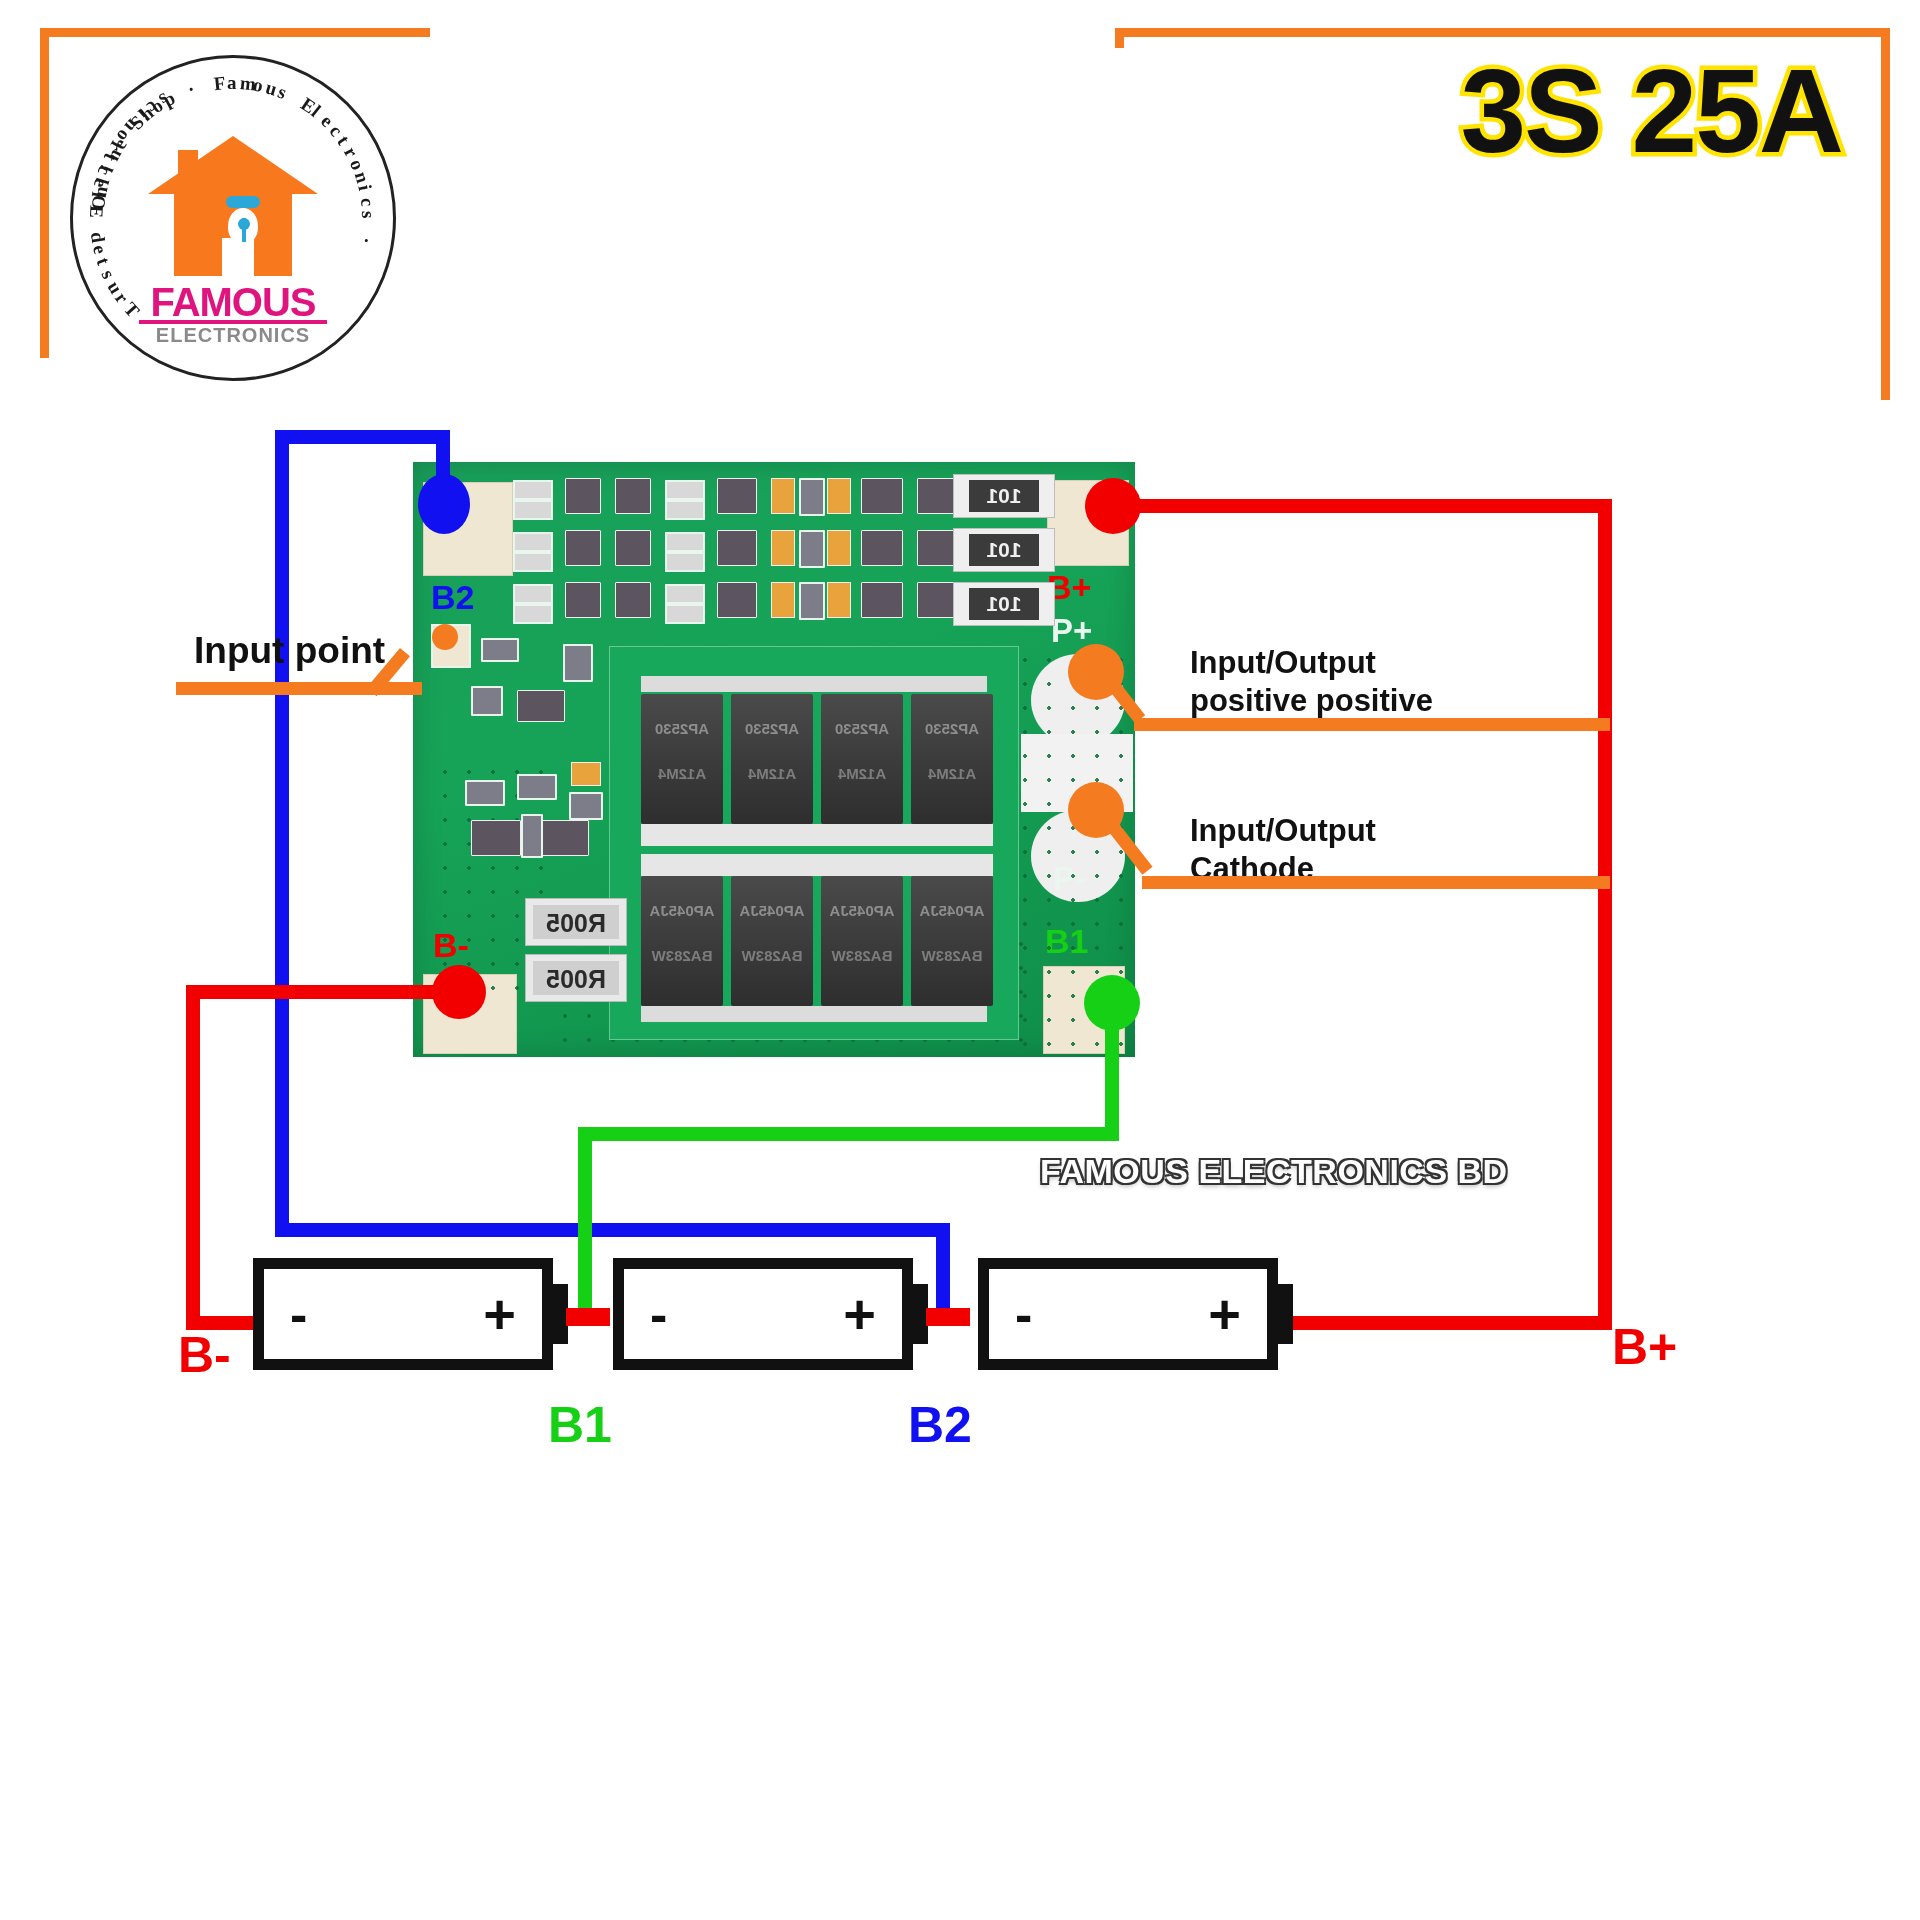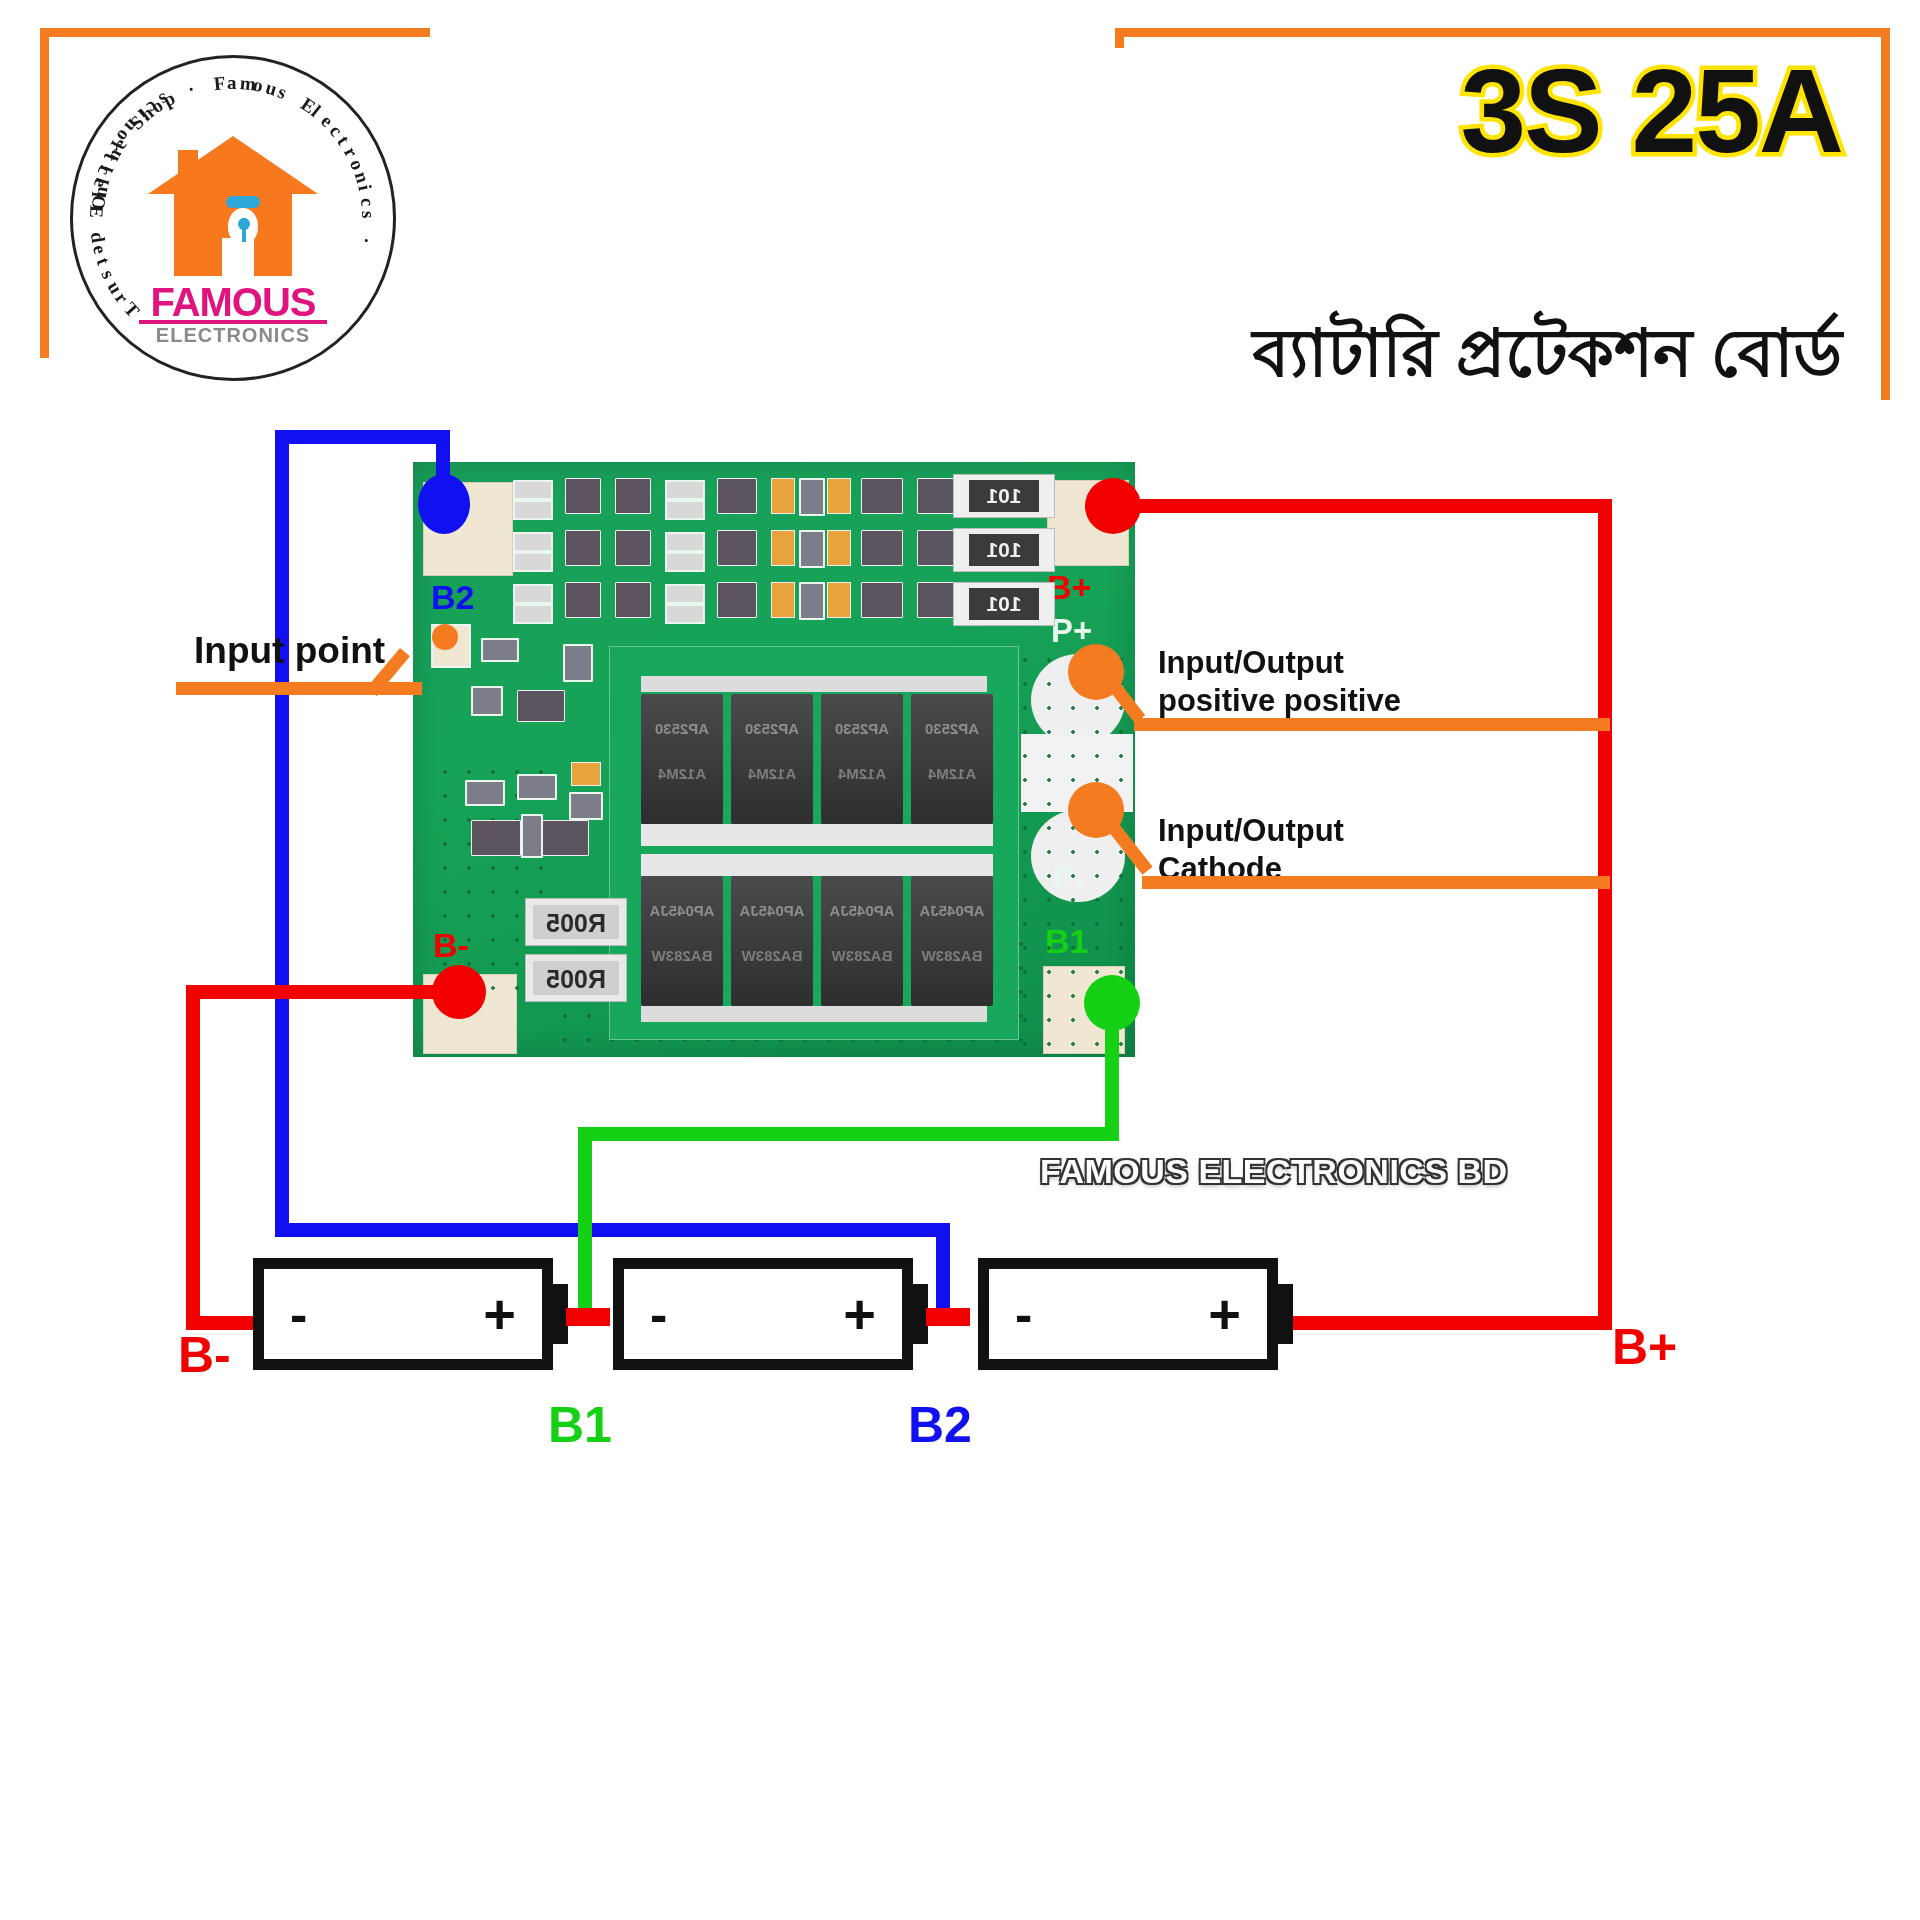--- a/index.html
+++ b/index.html
@@ -76,21 +76,21 @@
   .smd{position:absolute;background:#7d7d8a;border:2px solid #e8f6ee;border-radius:1px;}
   .smdl{position:absolute;background:#d8d8d8;border:2px solid #e8f6ee;}
   .ic{position:absolute;background:#5c5560;border:1px solid #efefef;border-radius:1px;}
   .tan{position:absolute;background:#E8A33D;border:1px solid #eee;}
 
   
   .w{position:absolute;}
   .dot{position:absolute;border-radius:50%;}
 
   
-  .callout{position:absolute;font-size:31px;font-weight:800;color:#111;line-height:1.22;}
+  .callout{position:absolute;font-size:31px;font-weight:800;color:#111;line-height:1.22;margin-left:32px;}
   #testpoint{position:absolute;font-size:37px;font-weight:800;color:#111;}
 
   
   .batt{position:absolute;border:11px solid #111;background:#fff;box-sizing:border-box;}
   .batt .minus,.batt .plus{position:absolute;color:#111;font-weight:900;font-size:52px;
        line-height:1;top:50%;transform:translateY(-50%);}
   .batt .minus{left:26px;}
   .batt .plus{right:26px;font-size:56px;}
   .nub{position:absolute;background:#111;}
   .bterm{position:absolute;background:#F20000;}
@@ -181,21 +181,20 @@
         <div class="bulb-stem"></div>
         <div class="bulb-dot"></div>
       </div>
     </div>
     <div id="famous-word">FAMOUS</div>
     <div id="famous-rule"></div>
     <div id="famous-sub">ELECTRONICS</div>
   </div>
 
   <div id="title-3s">3S 25A</div>
-  <div id="title-bn">ব্যাটারি প্রটেকশন বোর্ড</div>
 
   <div id="pcb">
 
     <div class="pad" style="left:10px;top:20px;width:88px;height:92px;"></div>
     <div class="pcb-lbl" style="left:18px;top:118px;color:#1010F0;">B2</div>
 
     <div class="pad" style="left:634px;top:18px;width:80px;height:84px;"></div>
     <div class="pcb-lbl" style="left:634px;top:108px;color:#F20000;">B+</div>
     <div class="pcb-lbl" style="left:638px;top:152px;color:#e9f7ef;font-weight:600;font-size:33px;">P+</div>
 

